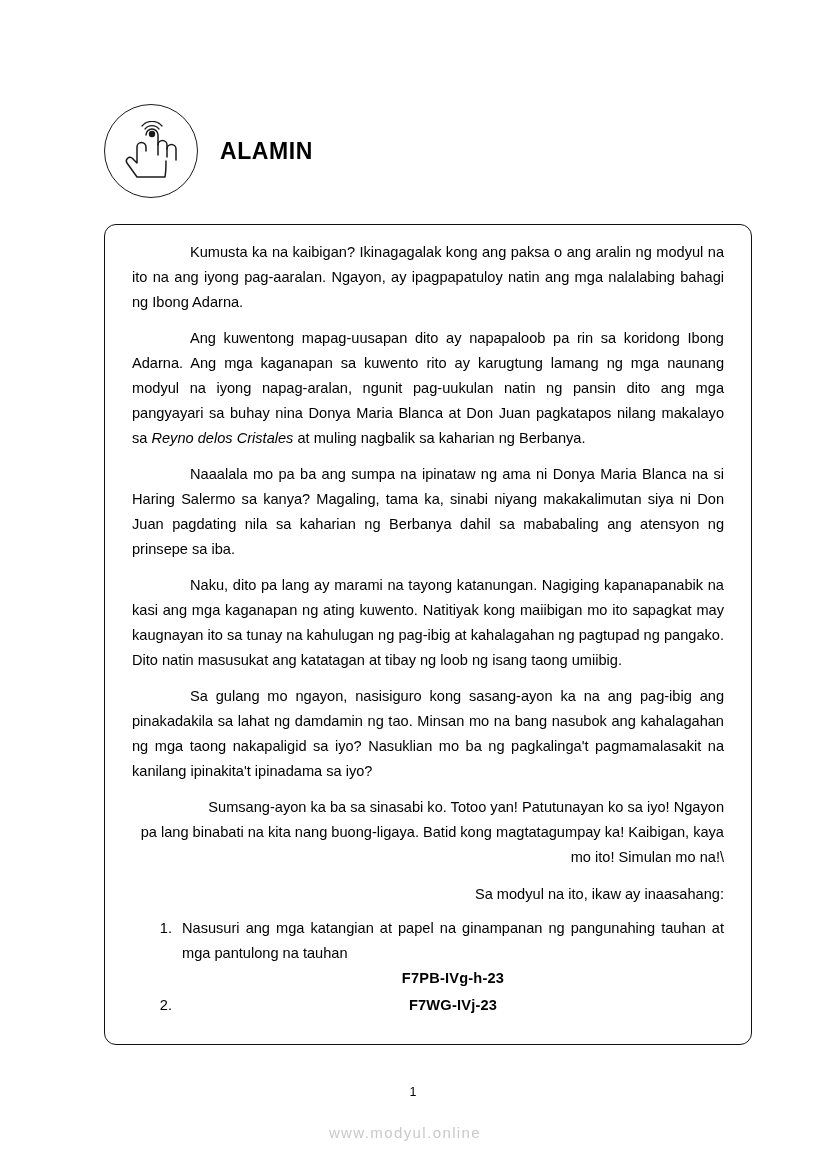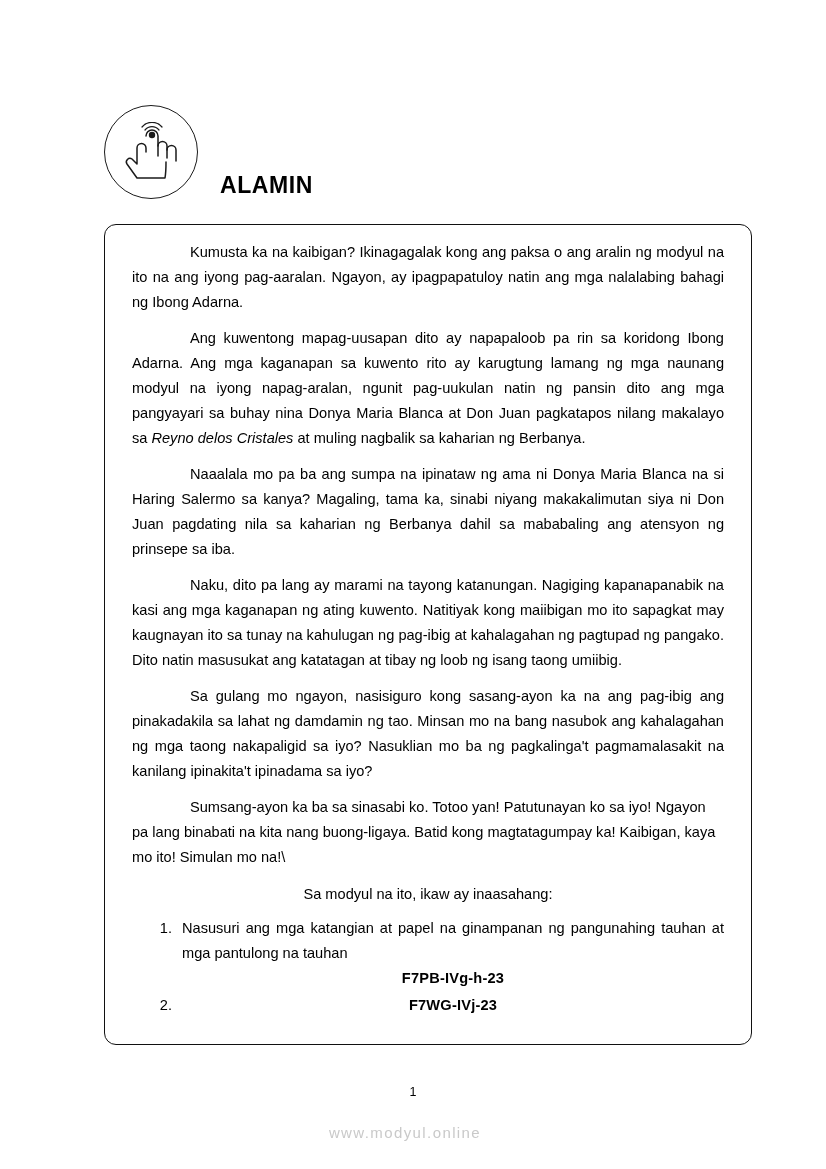--- a/index.html
+++ b/index.html
@@ -23,21 +23,21 @@
   }
 
   
   .header {
     position: absolute;
     left: 104px;
     top: 103px;
     width: 620px;
     height: 96px;
     display: flex;
-    align-items: flex-end;
+    align-items: center;
   }
   .icon-circle {
     width: 92px;
     height: 92px;
     border: 1.6px solid #1a1a1a;
     border-radius: 50%;
     position: relative;
     flex: 0 0 auto;
     background: #fff;
   }
@@ -81,31 +81,31 @@
     line-height: 25px;
     text-align: justify;
     text-indent: 58px;
     color: #000;
     hyphens: none;
   }
   p.para + p.para {
     margin-top: 11px;
   }
   p.para.left {
-    text-align: left;
+    text-align: right;
   }
   em.ital {
     font-style: italic;
   }
 
   .lead-line {
     margin-top: 12px;
     font-size: 14.6px;
     line-height: 25px;
-    text-align: center;
+    text-align: right;
   }
 
   ol.objectives {
     margin: 9px 0 8px 0;
     padding-left: 44px;
     font-size: 14.6px;
     line-height: 25px;
   }
   ol.objectives li {
     margin-bottom: 2px;

